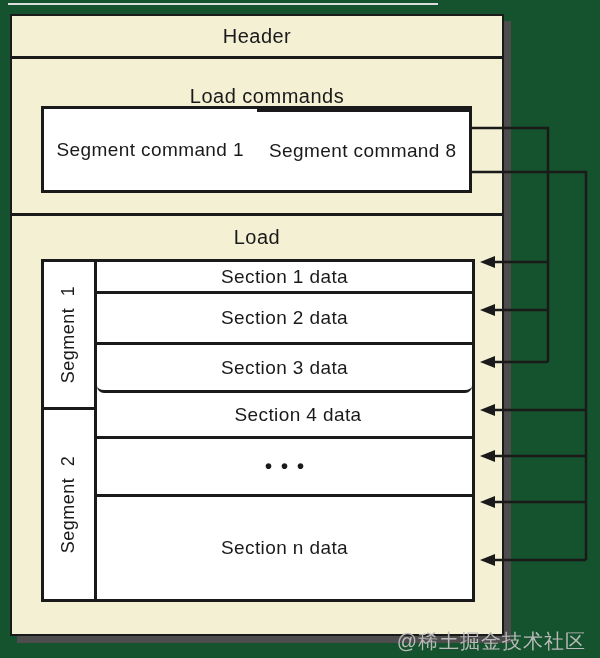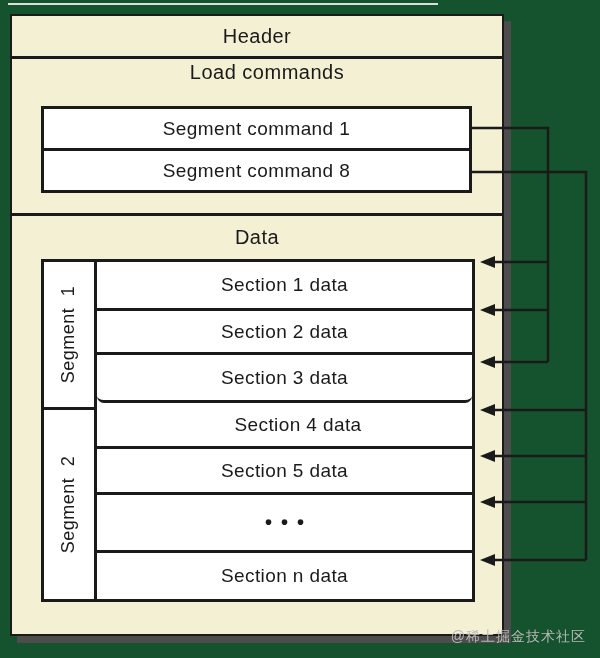--- a/index.html
+++ b/index.html
@@ -17,53 +17,53 @@
     position:absolute;left:10px;top:14px;width:494px;height:622px;
     background:var(--panel-bg);border:2px solid var(--line);
     box-shadow:7px 7px 0 var(--shadow);
   }
   .hline{position:absolute;left:0;width:100%;height:3px;background:var(--line);}
   .hline.h1{top:40px;}
   .hline.h2{top:197px;}
   .band-title{position:absolute;left:0;width:100%;display:flex;align-items:center;justify-content:center;
     font-size:20px;letter-spacing:.5px;}
   .band-title.header-title{top:0;height:40px;}
-  .band-title.load-title{top:40px;height:32px;padding-left:20px;}
+  .band-title.load-title{top:64px;height:32px;padding-left:20px;}
   .band-title.data-title{top:205px;height:32px;}
   .commands-box{
     position:absolute;left:29px;top:90px;width:431px;height:87px;
     background:var(--row-bg);border:3px solid var(--line);
-    display:flex;flex-direction:column;
+    display:flex;flex-direction:row;
   }
   .command-row{flex:1;display:flex;align-items:center;justify-content:center;font-size:19px;letter-spacing:.4px;}
   .command-row + .command-row{border-top:3px solid var(--line);}
   .data-table{
     position:absolute;left:29px;top:243px;width:434px;height:343px;
     background:var(--row-bg);border:3px solid var(--line);
     display:flex;flex-direction:row;
   }
   .seg-col{width:53px;border-right:3px solid var(--line);display:flex;flex-direction:column;}
   .seg-cell{display:flex;align-items:center;justify-content:center;}
   .seg-cell.seg-1{height:148px;border-bottom:3px solid var(--line);}
   .seg-cell.seg-2{flex:1;}
   .seg-label{transform:rotate(-90deg);white-space:nowrap;font-size:18px;letter-spacing:.5px;word-spacing:6px;}
   .rows-col{flex:1;display:flex;flex-direction:column;}
   .section-row{display:flex;align-items:center;justify-content:center;font-size:19px;letter-spacing:.4px;
     border-bottom:3px solid var(--line);}
-  .section-row.r1{height:49px;}
-  .section-row.r2{height:44px;}
+  .section-row.r1{height:32px;}
+  .section-row.r2{height:51px;}
   .section-row.r3{height:48px;border-radius:7px;}
   .section-row.r4{height:46px;padding-left:27px;}
   .section-row.r5{height:46px;}
   .section-row.r6{height:58px;font-weight:bold;font-size:20px;letter-spacing:9px;text-indent:9px;}
   .section-row.r7{flex:1;border-bottom:none;}
   .connectors{position:absolute;left:0;top:0;pointer-events:none;}
   .connectors .wire{fill:none;stroke:var(--line);stroke-width:2.5px;}
   .connectors .head{fill:var(--line);stroke:none;}
-  .watermark{position:absolute;right:14px;top:628px;font-size:14px;color:var(--watermark);letter-spacing:1px;}
+  .watermark{position:absolute;right:14px;top:628px;font-size:20px;color:var(--watermark);letter-spacing:1px;}
 </style>
 </head>
 <body>
 
 <div class="stage">
 
   <div class="top-faint-line"></div>
 
   <div class="panel">
 
@@ -72,37 +72,36 @@
 
     <div class="band-title load-title">Load commands</div>
 
     <div class="commands-box">
       <div class="command-row">Segment command 1</div>
       <div class="command-row">Segment command 8</div>
     </div>
 
     <div class="hline h2"></div>
 
-    <div class="band-title data-title">Data</div>
+    <div class="band-title data-title">Load</div>
 
     <div class="data-table">
       <div class="seg-col">
         <div class="seg-cell seg-1">
           <span class="seg-label">Segment 1</span>
         </div>
         <div class="seg-cell seg-2">
           <span class="seg-label">Segment 2</span>
         </div>
       </div>
       <div class="rows-col">
         <div class="section-row r1">Section 1 data</div>
         <div class="section-row r2">Section 2 data</div>
         <div class="section-row r3">Section 3 data</div>
         <div class="section-row r4">Section 4 data</div>
-        <div class="section-row r5">Section 5 data</div>
         <div class="section-row r6">•••</div>
         <div class="section-row r7">Section n data</div>
       </div>
     </div>
 
   </div>
 
   <svg class="connectors" width="600" height="658" viewBox="0 0 600 658">
 
     <polyline class="wire" points="472,128 548,128 548,362"></polyline>

